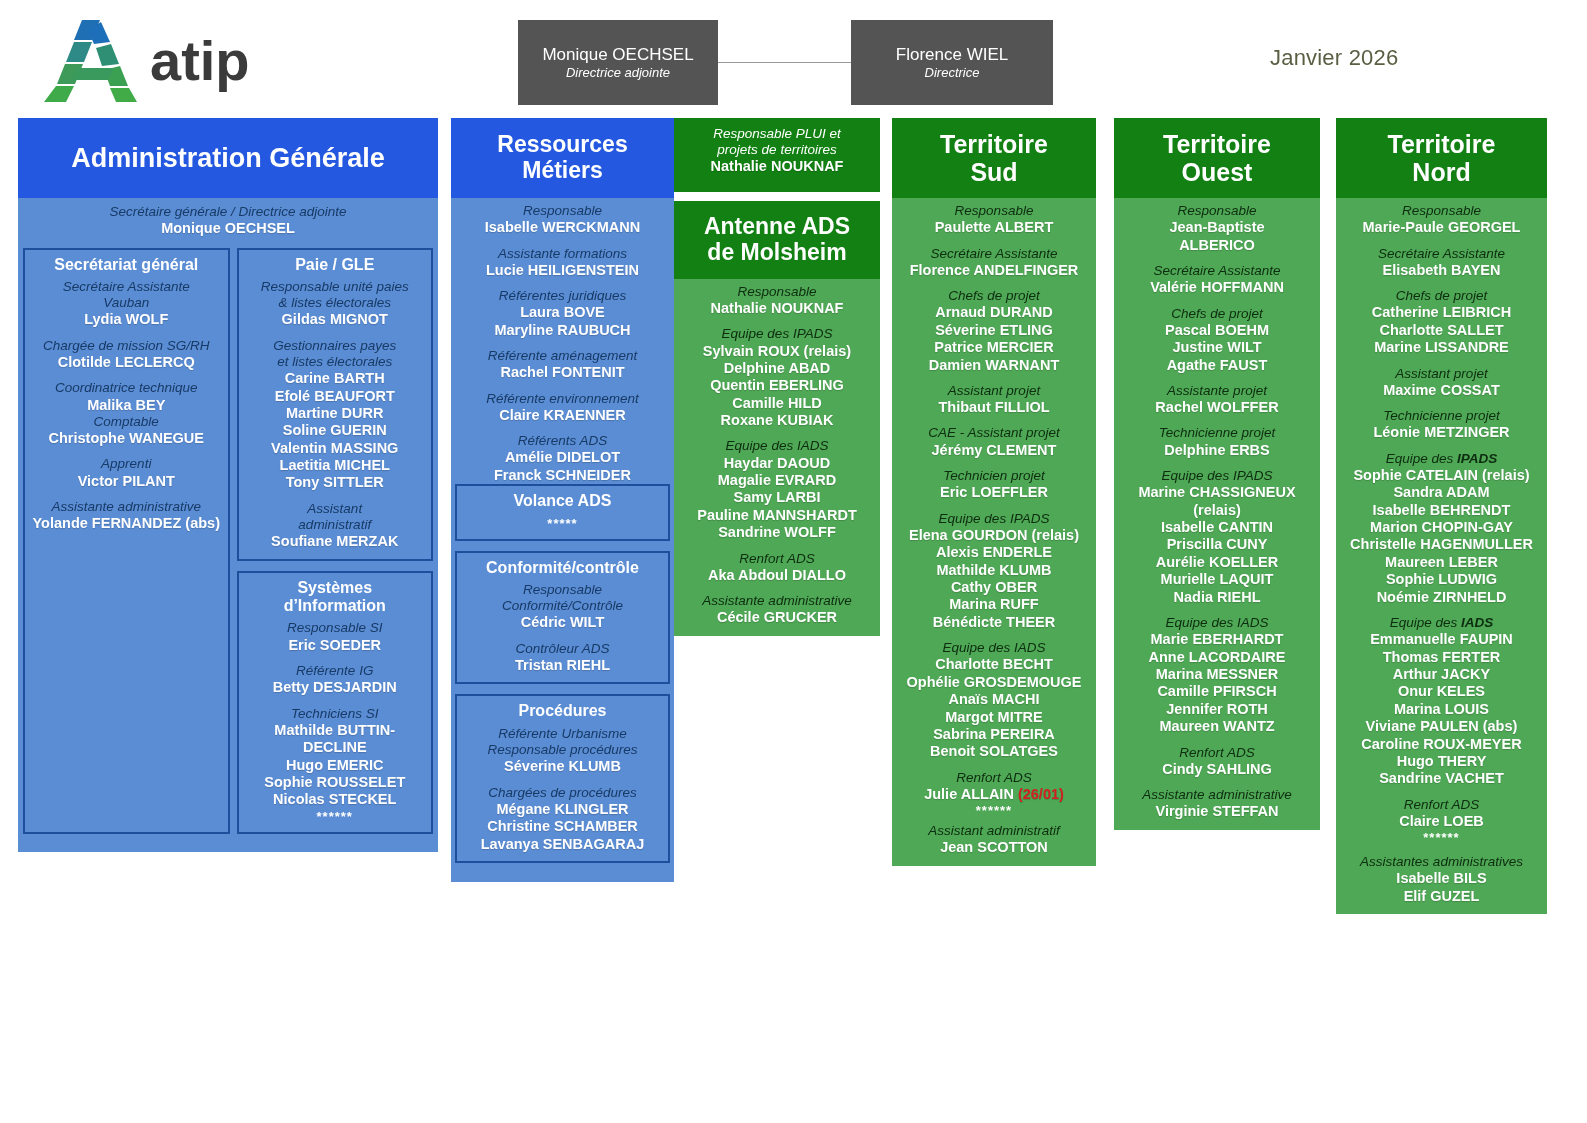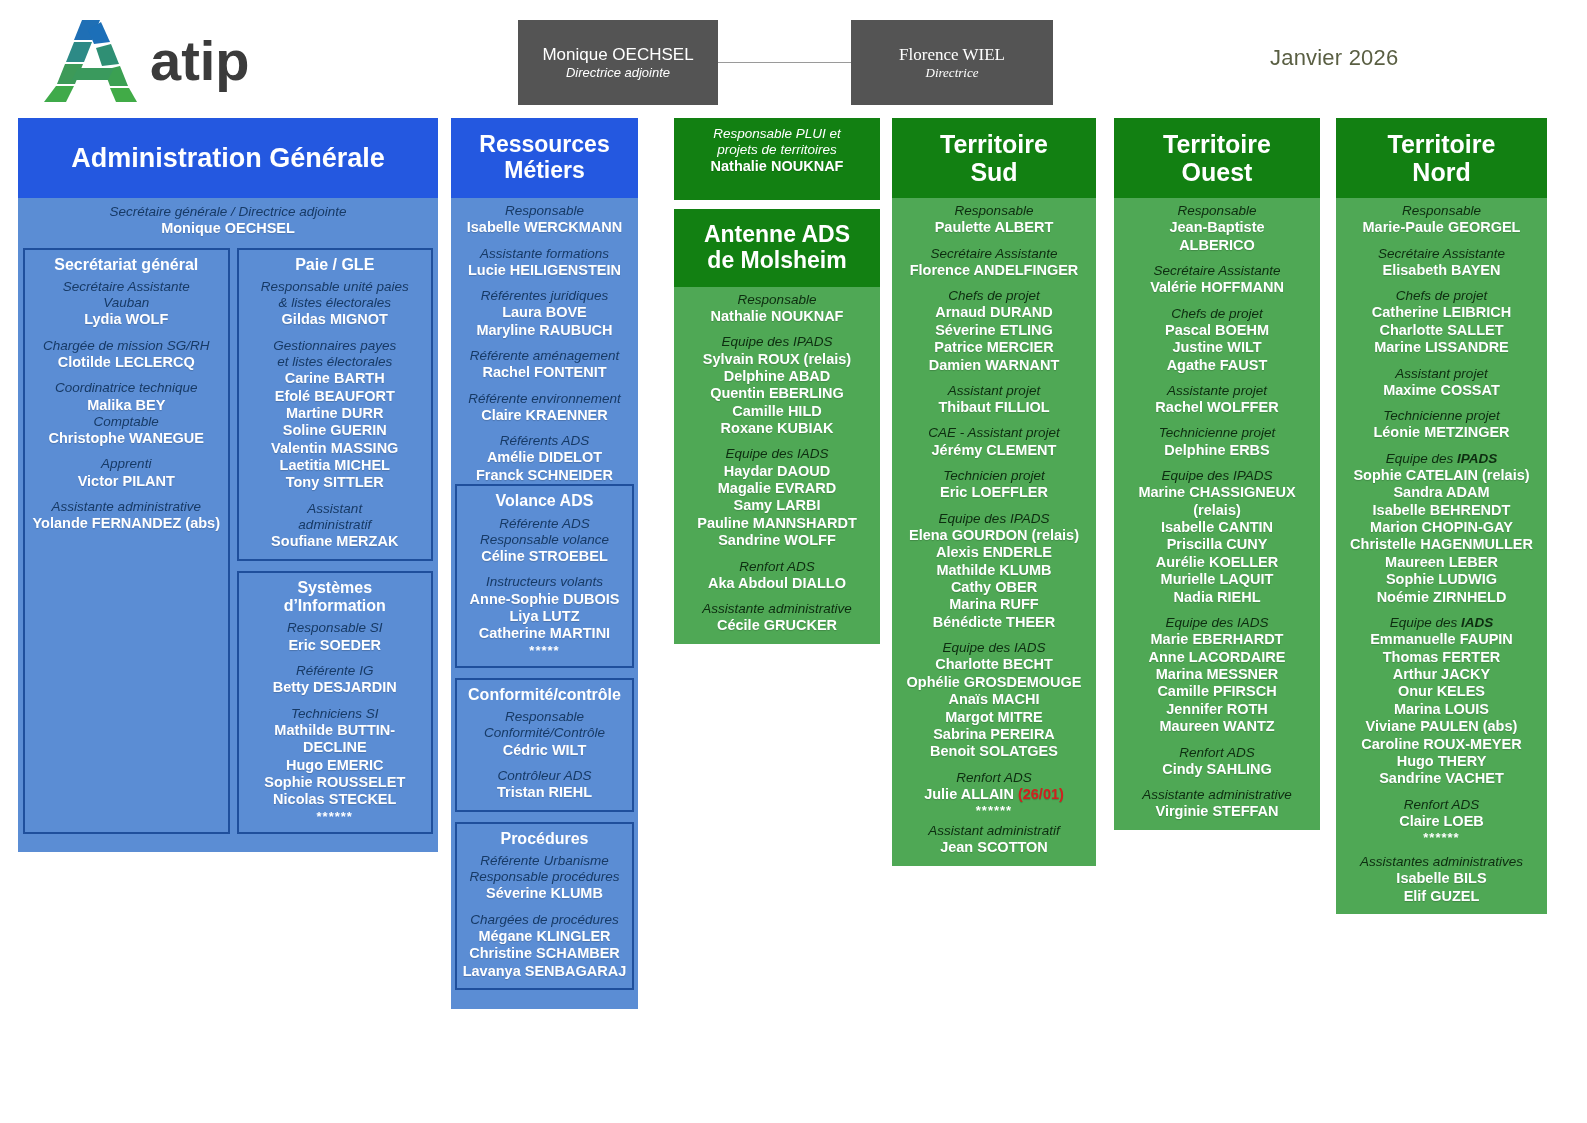--- a/index.html
+++ b/index.html
@@ -18,21 +18,21 @@
     font-size: 22px; color: #5a5f43; letter-spacing: .2px;
   }
   .dir-box {
     position: absolute; background: #545454; color: #ffffff;
     display: flex; flex-direction: column; align-items: center; justify-content: center;
     line-height: 1.25;
   }
   .dir-box .nm { font-size: 17px; }
   .dir-box .rl { font-size: 13px; font-style: italic; }
   #dir-adj { left: 518px; top: 20px; width: 200px; height: 85px; }
-  #dir-main { left: 851px; top: 20px; width: 202px; height: 85px; font-family: Liberation Serif, serif; }
+  #dir-main { left: 851px; top: 20px; width: 202px; height: 85px; }
   #dir-link {
     position: absolute; left: 718px; top: 62px; width: 133px; height: 1px;
     background: #9a9a9a;
   }
 
   
   .col { position: absolute; top: 118px; }
   .blockhead {
     color: #ffffff; font-weight: bold; text-align: center;
     display: flex; align-items: center; justify-content: center;
@@ -67,33 +67,33 @@
     font-weight: bold; color: #ffffff;
     text-align: center; font-size: 16px; line-height: 1.15; margin-bottom: 5px;
   }
   .innerbox {
     border: 2px solid #1f4f9c; padding: 6px 3px 8px 3px; margin: 0 0 10px 0;
   }
 
   
   #col-admin { left: 18px; width: 420px; }
   #col-admin .blockhead { height: 80px; font-size: 27px; }
-  #col-rm { left: 451px; width: 187px; }
+  #col-rm { left: 451px; width: 223px; }
   #col-rm .blockhead { height: 80px; font-size: 23px; }
   #col-ads { left: 674px; width: 206px; }
   #col-sud { left: 892px; width: 204px; }
   #col-ouest { left: 1114px; width: 206px; }
   #col-nord { left: 1336px; width: 211px; }
   .terr .blockhead { height: 80px; font-size: 25px; }
 
   .admin-lead { background: #5b8dd4; padding: 6px 4px 10px 4px; }
   .two-cols { display: flex; gap: 7px; padding: 0 5px 8px 5px; background: #5b8dd4; }
   .two-cols > div { flex: 1; }
 
-  .plui-box { background: #128012; padding: 8px 6px 24px 6px; margin-bottom: 9px; }
+  .plui-box { background: #128012; padding: 8px 6px 16px 6px; margin-bottom: 9px; }
   .plui-box .role { color: #ffffff; }
   #col-ads .ads-head { height: 78px; font-size: 23px; }
 </style>
 </head>
 <body>
 
 <div id="logo">
   <svg width="240" height="90" viewBox="0 0 240 90">
     <g>
       <polygon points="60,6 78,6 70,26 52,26" fill="#1f6fb5"></polygon>
@@ -212,29 +212,20 @@
         <div class="gap"></div>
         <div class="role">Référente environnement</div>
         <div class="name">Claire KRAENNER</div>
         <div class="gap"></div>
         <div class="role">Référents ADS</div>
         <div class="name">Amélie DIDELOT</div>
         <div class="name">Franck SCHNEIDER</div>
       </div>
     <div class="innerbox">
       <div class="subtitle">Volance ADS</div>
-      <div id="volance-entries">
-          <div class="role">Référente ADS<br>Responsable volance</div>
-          <div class="name">Céline STROEBEL</div>
-          <div class="gap"></div>
-          <div class="role">Instructeurs volants</div>
-          <div class="name">Anne-Sophie DUBOIS</div>
-          <div class="name">Liya LUTZ</div>
-          <div class="name">Catherine MARTINI</div>
-        </div>
       <div class="stars">*****</div>
     </div>
     <div class="innerbox">
       <div class="subtitle">Conformité/contrôle</div>
       <div id="conf-entries">
           <div class="role">Responsable Conformité/Contrôle</div>
           <div class="name">Cédric WILT</div>
           <div class="gap"></div>
           <div class="role">Contrôleur ADS</div>
           <div class="name">Tristan RIEHL</div>

